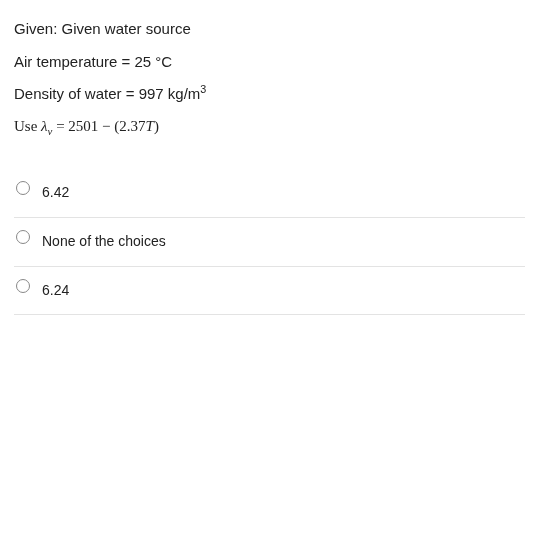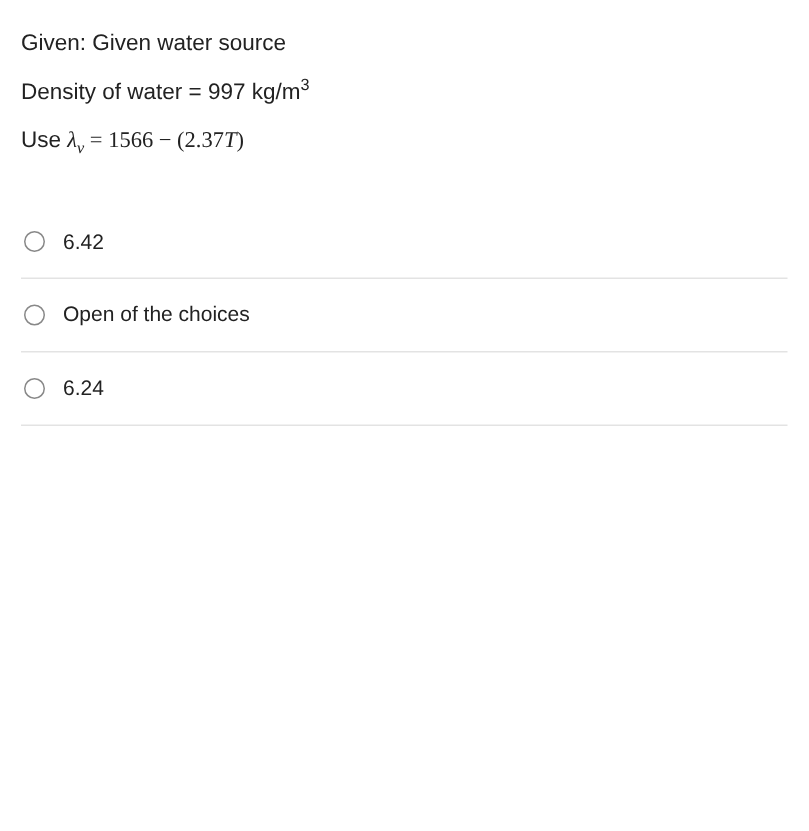--- a/index.html
+++ b/index.html
@@ -30,60 +30,60 @@
       margin: 0 3px;
       font-family: 'Cambria Math', 'Times New Roman', serif;
     }
     .frac .num { display: block; padding: 0 2px; }
     .frac .den { display: block; border-top: 1px solid #222; padding: 0 2px; }
     .options { }
     .option {
       border-bottom: 1px solid #e3e3e3;
       padding: 12px 4px 12px 2px;
       display: flex;
-      align-items: center;
       gap: 12px;
     }
     .option:last-child { border-bottom: 1px solid #e3e3e3; }
     .radio {
       width: 14px; height: 14px;
       border: 1.3px solid #888;
       border-radius: 50%;
       flex: 0 0 14px;
       background: #fff;
     }
     .option-label { font-size: 14px; color: #222; }
   </style>
 </head>
 <body>
 
 <div class="question-body">
 
   <p>Given: Given water source</p>
 
 
+  <p>Air temperature = 25 °C</p>
 
   <p>
     <span>Density of water = 997 kg/m</span><sup>3</sup>
   </p>
 
 
   <p class="math">
-    <span style="font-family:Liberation Sans, sans-serif">Use </span><span class="mathit">λ</span><sub>v</sub><span> = 1566 − (2.37</span><span class="mathit">T</span><span>)</span>
+    <span style="font-family:Liberation Serif, serif">Use </span><span class="mathit">λ</span><sub>v</sub><span> = 2501 − (2.37</span><span class="mathit">T</span><span>)</span>
   </p>
 
 
 </div>
 
 <div class="options">
   <div class="option">
     <div class="radio"></div>
     <span class="option-label">6.42</span>
   </div>
   <div class="option">
     <div class="radio"></div>
-    <span class="option-label">Open of the choices</span>
+    <span class="option-label">None of the choices</span>
   </div>
   <div class="option">
     <div class="radio"></div>
     <span class="option-label">6.24</span>
   </div>
 </div>
 
 </body></html>

